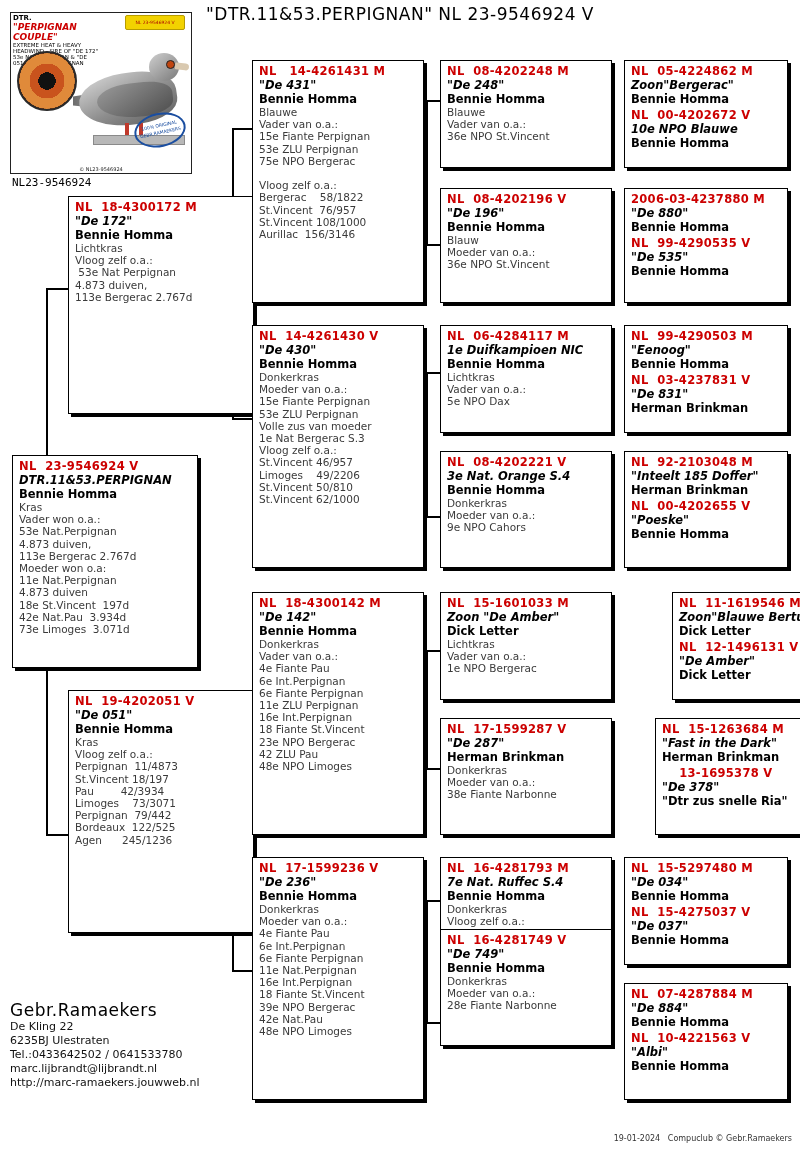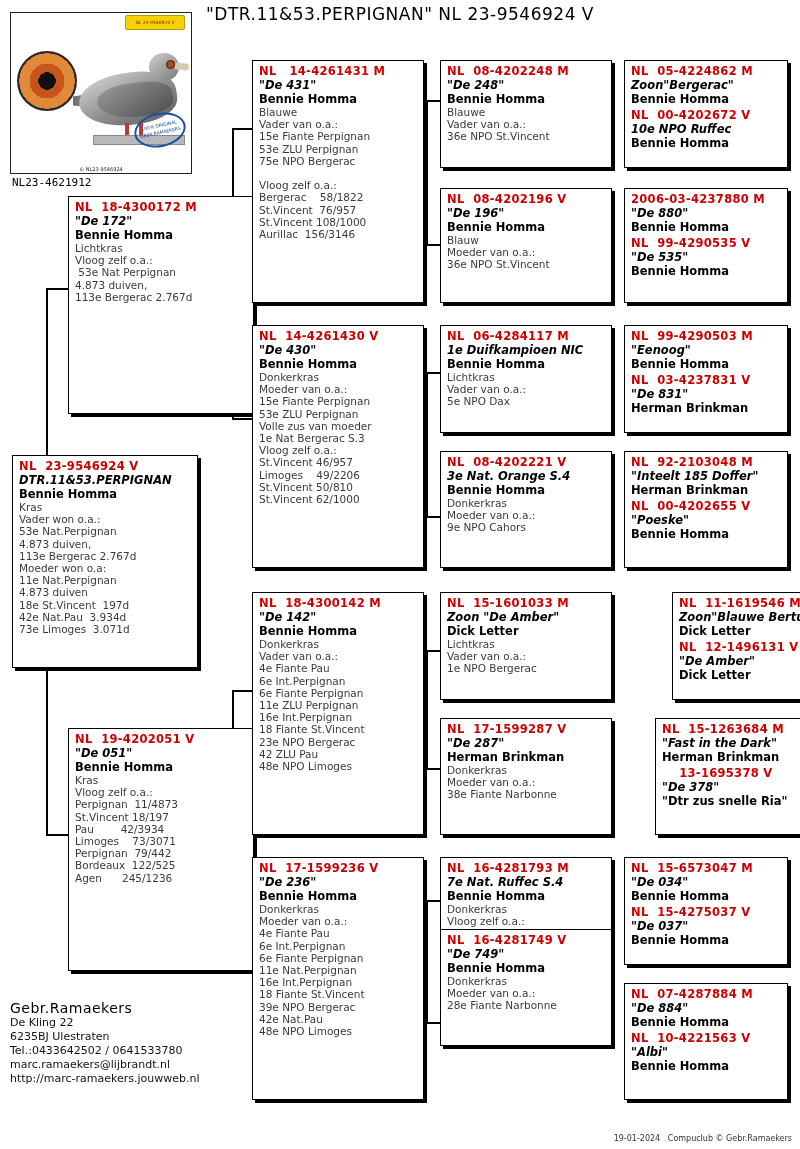--- a/index.html
+++ b/index.html
@@ -120,50 +120,55 @@
     font-size:10.5px;color:#3a3a3a;line-height:12.2px;white-space:pre;
     font-family:"DejaVu Sans", sans-serif;
   }
   .sep{height:2px;}
   
   .conn{position:absolute;background:#000;}
   
   .breeder{
     position:absolute;left:10px;top:1000px;width:260px;
   }
-  .breeder .name{font-size:14px;font-family:"DejaVu Sans", sans-serif;letter-spacing:0.5px;}
+  .breeder .name{font-size:17px;font-family:"DejaVu Sans", sans-serif;letter-spacing:0.5px;}
   .breeder .addr{font-size:11px;line-height:14px;font-family:"DejaVu Sans", sans-serif;color:#111;}
   .credit{
     position:absolute;right:8px;bottom:6px;font-size:8px;color:#333;
     font-family:"DejaVu Sans", sans-serif;white-space:pre;
   }
 </style>
 </head>
 <body>
 
 <div class="title">"DTR.11&amp;53.PERPIGNAN"  NL  23-9546924 V</div>
 
 <div class="photo">
+  <div class="hdr">
+    <div class="l1">DTR.</div>
+    <div class="l2">"PERPIGNAN COUPLE"</div>
+    <div class="l3">EXTREME HEAT &amp; HEAVY HEADWIND - SIRE OF "DE 172" 53e NAT.PERPIGNAN &amp; "DE 051" 11e NAT.PERPIGNAN</div>
+  </div>
   <div class="rosette">NL 23-9546924 V</div>
   <div class="eye"></div>
   <div class="bird">
     <div class="tail"></div>
     <div class="body"></div>
     <div class="wing"></div>
     <div class="head"></div>
     <div class="eyed"></div>
     <div class="beak"></div>
     <div class="leg"></div>
     <div class="leg2"></div>
     <div class="perch"></div>
   </div>
   <div class="stamp">100% ORIGINAL GEBR.RAMAEKERS</div>
   <div class="foot">© NL23-9546924</div>
 </div>
-<div class="ringno">NL23-4621912</div>
+<div class="ringno">NL23-9546924</div>
 
 <div class="conn" style="left:46px;top:288px;width:2px;height:548px;"></div>
 <div class="conn" style="left:46px;top:288px;width:24px;height:2px;"></div>
 <div class="conn" style="left:46px;top:834px;width:24px;height:2px;"></div>
 <div class="conn" style="left:14px;top:561px;width:32px;height:2px;"></div>
 
 <div class="conn" style="left:232px;top:128px;width:2px;height:292px;"></div>
 <div class="conn" style="left:232px;top:128px;width:20px;height:2px;"></div>
 <div class="conn" style="left:232px;top:418px;width:20px;height:2px;"></div>
 <div class="conn" style="left:212px;top:272px;width:20px;height:2px;"></div>
@@ -214,21 +219,21 @@
   <div class="ring">NL  18-4300172 M</div>
   <div class="nick">"De 172"</div>
   <div class="owner">Bennie Homma</div>
   <div class="lines">Lichtkras
 Vloog zelf o.a.:
  53e Nat Perpignan
 4.873 duiven,
 113e Bergerac 2.767d</div>
 </div>
 
-<div class="box shadow" style="left:68px;top:728px;width:186px;height:243px;">
+<div class="box shadow" style="left:68px;top:690px;width:186px;height:243px;">
   <div class="ring">NL  19-4202051 V</div>
   <div class="nick">"De 051"</div>
   <div class="owner">Bennie Homma</div>
   <div class="lines">Kras
 Vloog zelf o.a.:
 Perpignan  11/4873
 St.Vincent 18/197
 Pau        42/3934
 Limoges    73/3071
 Perpignan  79/442
@@ -375,21 +380,21 @@
 Moeder van o.a.:
 28e Fiante Narbonne</div>
 </div>
 
 <div class="box shadow" style="left:624px;top:60px;width:164px;height:108px;">
   <div class="ring">NL  05-4224862 M</div>
   <div class="nick">Zoon"Bergerac"</div>
   <div class="owner">Bennie Homma</div>
   <div class="sep"></div>
   <div class="ring">NL  00-4202672 V</div>
-  <div class="nick">10e NPO Ruffec</div>
+  <div class="nick">10e NPO Blauwe</div>
   <div class="owner">Bennie Homma</div>
 </div>
 
 <div class="box shadow" style="left:624px;top:188px;width:164px;height:115px;">
   <div class="ring">2006-03-4237880 M</div>
   <div class="nick">"De 880"</div>
   <div class="owner">Bennie Homma</div>
   <div class="sep"></div>
   <div class="ring">NL  99-4290535 V</div>
   <div class="nick">"De 535"</div>
@@ -430,21 +435,21 @@
   <div class="ring">NL  15-1263684 M</div>
   <div class="nick">"Fast in the Dark"</div>
   <div class="owner">Herman Brinkman</div>
   <div class="sep"></div>
   <div class="ring">    13-1695378 V</div>
   <div class="nick">"De 378"</div>
   <div class="owner">"Dtr zus snelle Ria"</div>
 </div>
 
 <div class="box shadow" style="left:624px;top:857px;width:164px;height:108px;">
-  <div class="ring">NL  15-6573047 M</div>
+  <div class="ring">NL  15-5297480 M</div>
   <div class="nick">"De 034"</div>
   <div class="owner">Bennie Homma</div>
   <div class="sep"></div>
   <div class="ring">NL  15-4275037 V</div>
   <div class="nick">"De 037"</div>
   <div class="owner">Bennie Homma</div>
 </div>
 
 <div class="box shadow" style="left:624px;top:983px;width:164px;height:117px;">
   <div class="ring">NL  07-4287884 M</div>
@@ -454,17 +459,17 @@
   <div class="ring">NL  10-4221563 V</div>
   <div class="nick">"Albi"</div>
   <div class="owner">Bennie Homma</div>
 </div>
 
 <div class="breeder">
   <div class="name">Gebr.Ramaekers</div>
   <div class="addr">De Kling 22</div>
   <div class="addr">6235BJ  Ulestraten</div>
   <div class="addr">Tel.:0433642502 / 0641533780</div>
-  <div class="addr">marc.ramaekers@lijbrandt.nl</div>
+  <div class="addr">marc.lijbrandt@lijbrandt.nl</div>
   <div class="addr">http://marc-ramaekers.jouwweb.nl</div>
 </div>
 
 <div class="credit">19-01-2024   Compuclub © Gebr.Ramaekers</div>
 
 </body></html>

